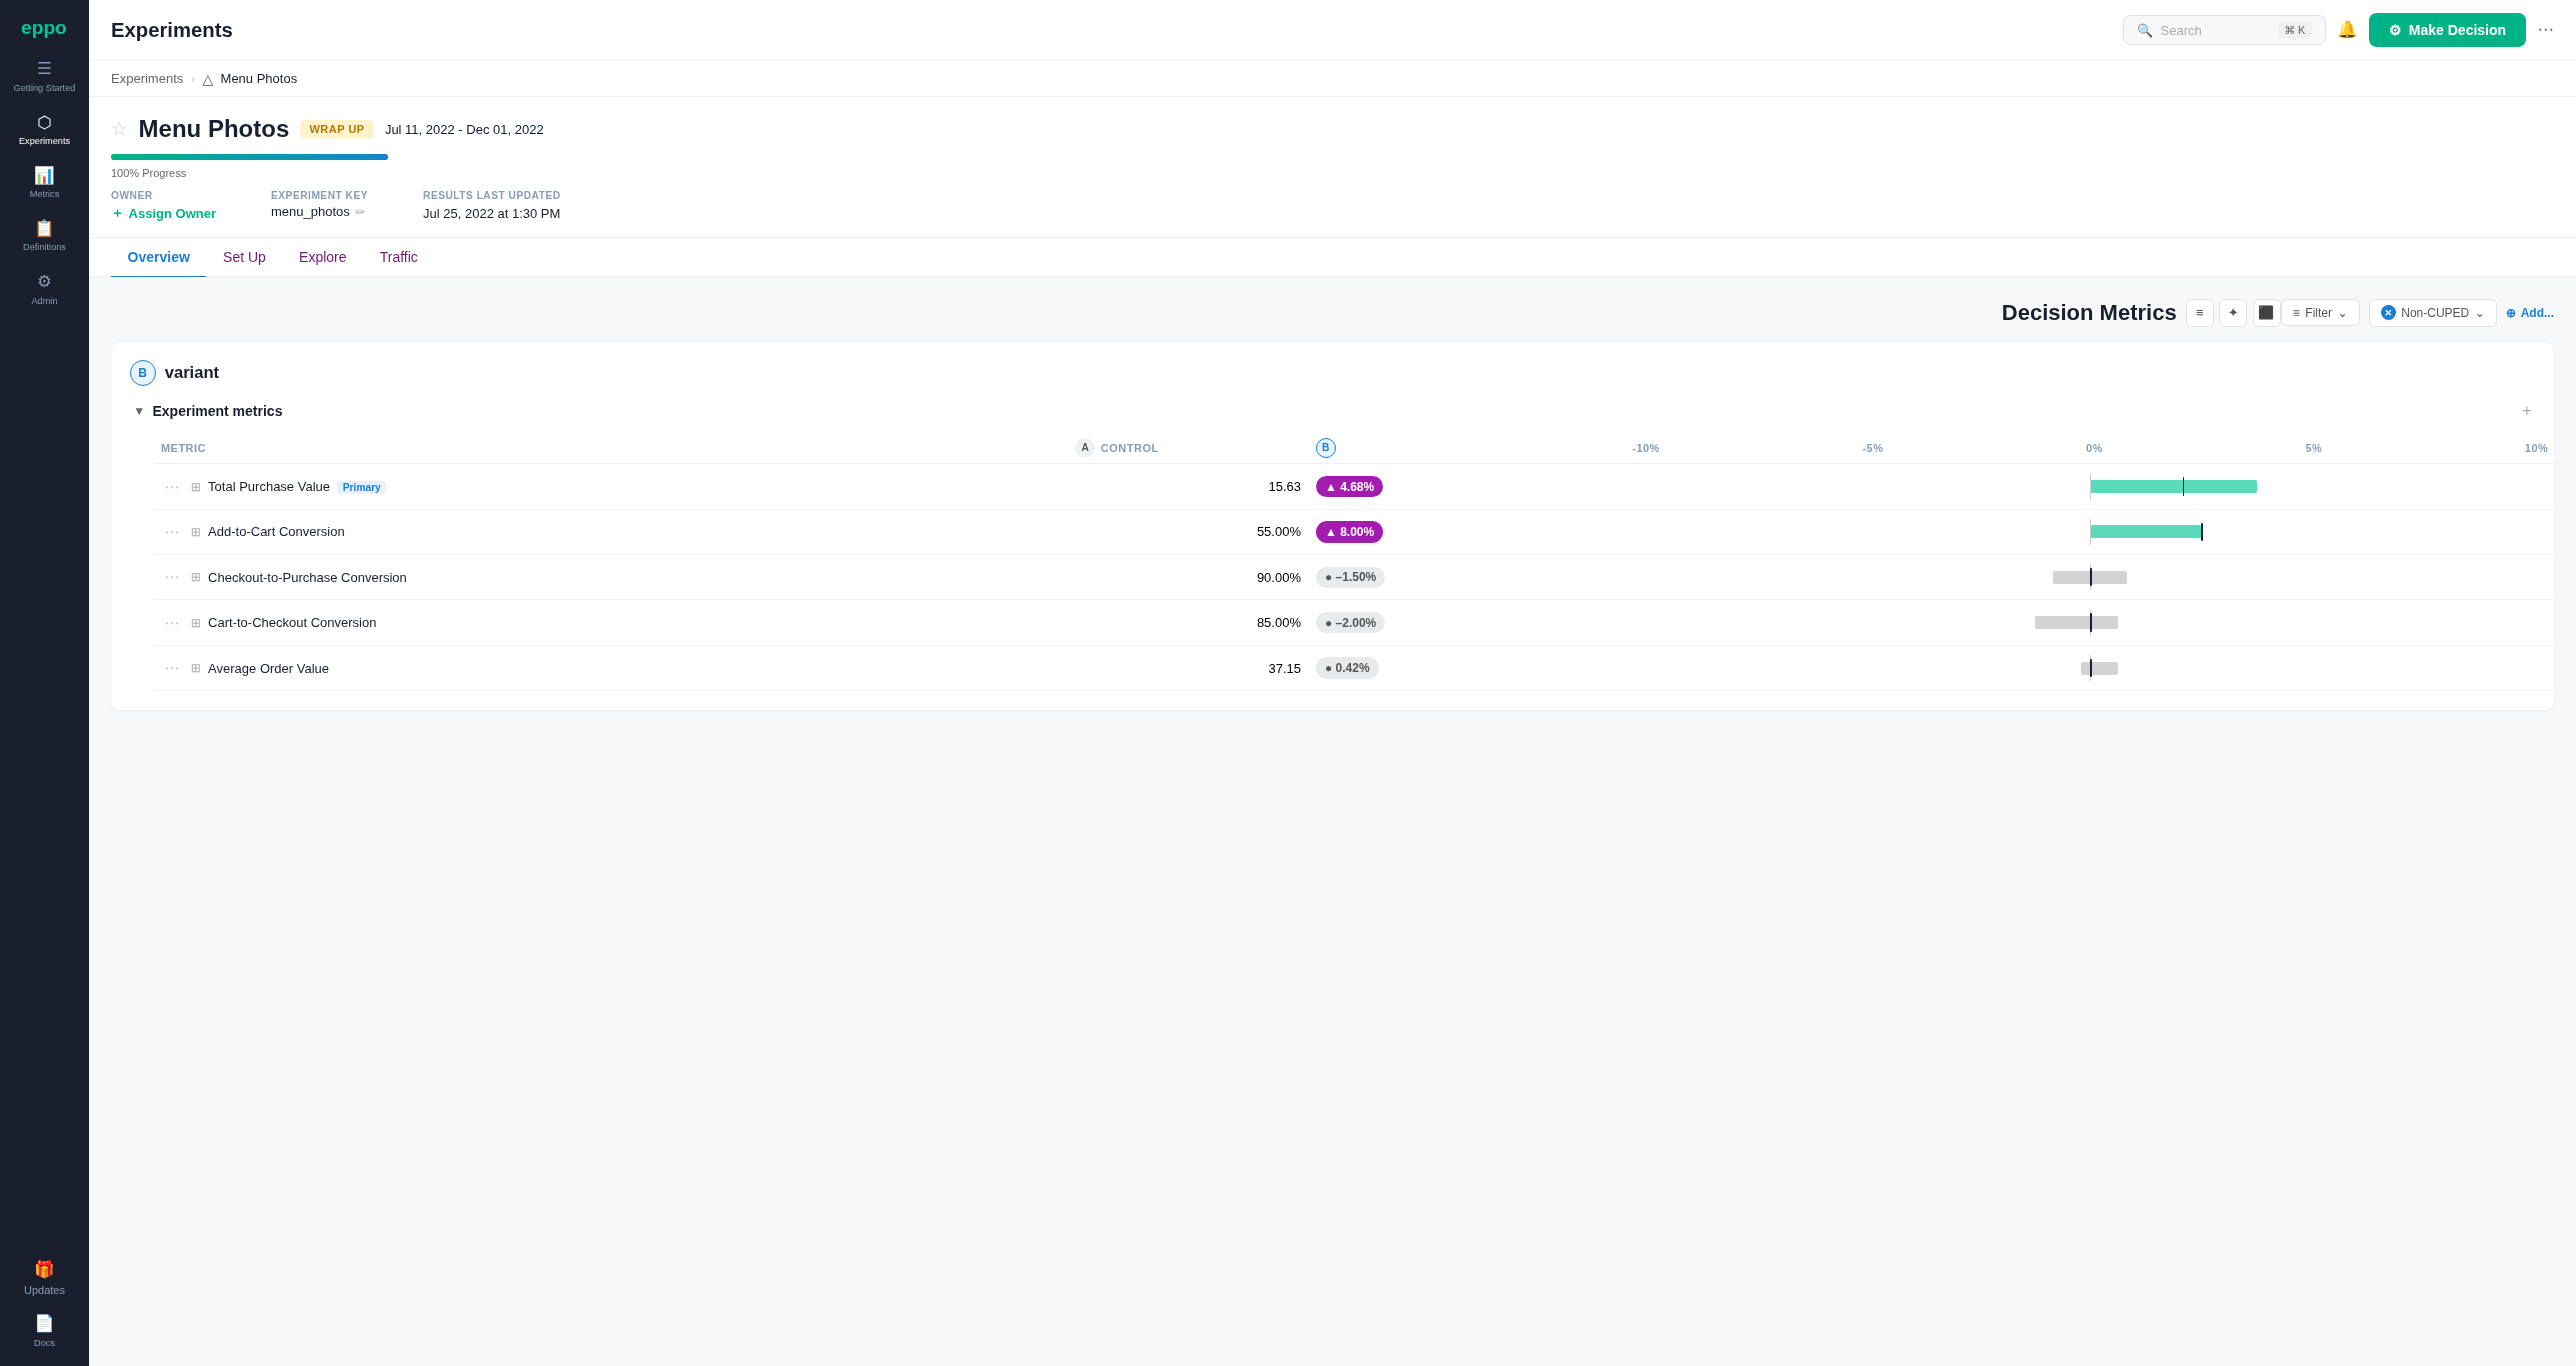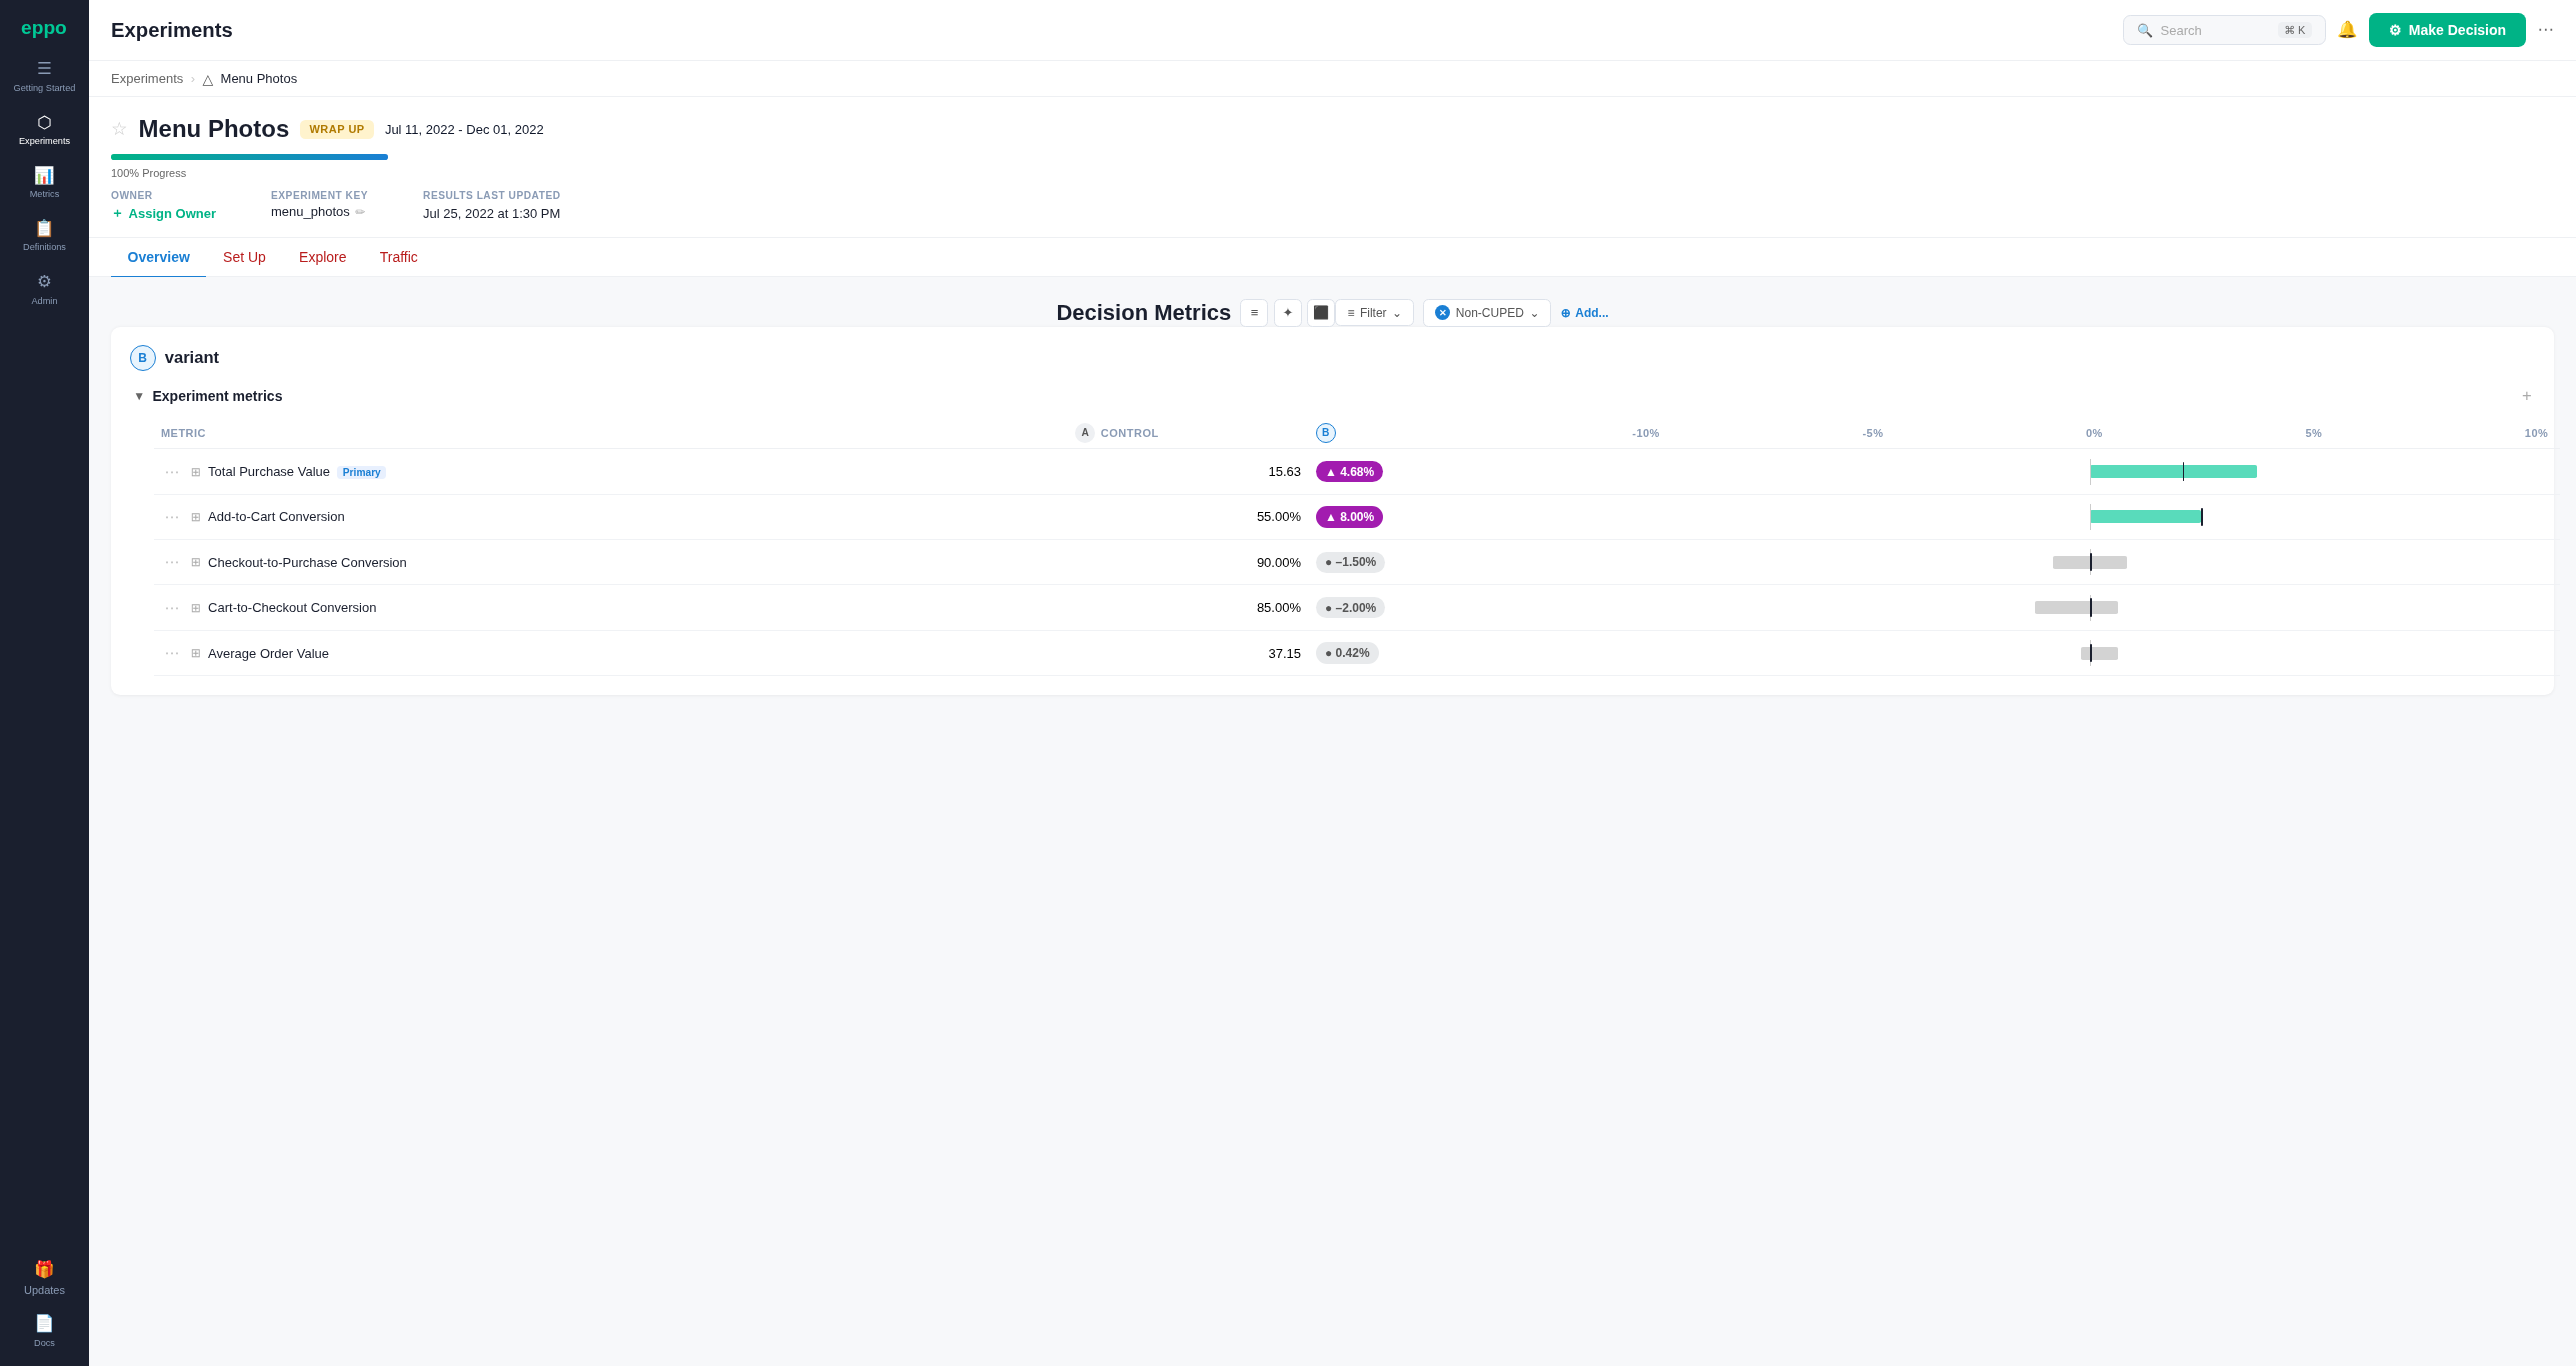--- a/index.html
+++ b/index.html
@@ -92,30 +92,31 @@
       color: #00b386; font-size: 13px; font-weight: 600; cursor: pointer; background: none; border: none;
     }
     .exp-key { font-size: 13px; color: #1a1f2e; }
     .exp-key-row { display: flex; align-items: center; gap: 5.5px; }
     .edit-icon { color: #aaa; cursor: pointer; font-size: 12px; }
     .results-date { font-size: 13px; color: #1a1f2e; }
 
     
     .tabs { display: flex; gap: 0; border-bottom: 1.8px solid #eef0f3; padding: 0 22px; background: #fff; }
     .tab {
-      padding: 11px 16.6px; font-size: 14px; color: #b91c1c; cursor: pointer; border-bottom: 1.8px solid transparent; margin-bottom: -1.8px;
+      padding: 11px 16.6px; font-size: 14px; color: #701a75; cursor: pointer; border-bottom: 1.8px solid transparent; margin-bottom: -1.8px;
     }
     .tab.active { color: #1a7fd4; border-bottom: 1.8px solid #1a7fd4; font-weight: 600; text-align: right; }
 
     
     .content { flex: 1; overflow-y: auto; padding: 22px; background: #f7f8fa; }
 
     
     .dm-header {
-      display: flex; align-items: center; justify-content: center;
+      display: flex; align-items: center; justify-content: flex-end;
+      margin-bottom: 15px;
     }
     .dm-title { font-size: 22px; font-weight: 800; color: #1a1f2e; display: flex; align-items: center; gap: 9.2px; }
     .dm-icons { display: flex; gap: 5.5px; }
     .dm-icon-btn {
       background: #fff; border: 0.9px solid #dde2ea; border-radius: 5.5px;
       width: 28px; height: 28px; display: flex; align-items: center; justify-content: center;
       cursor: pointer; font-size: 13px; color: #555;
     }
     .dm-filters { display: flex; align-items: center; gap: 9.2px; }
     .filter-btn {

